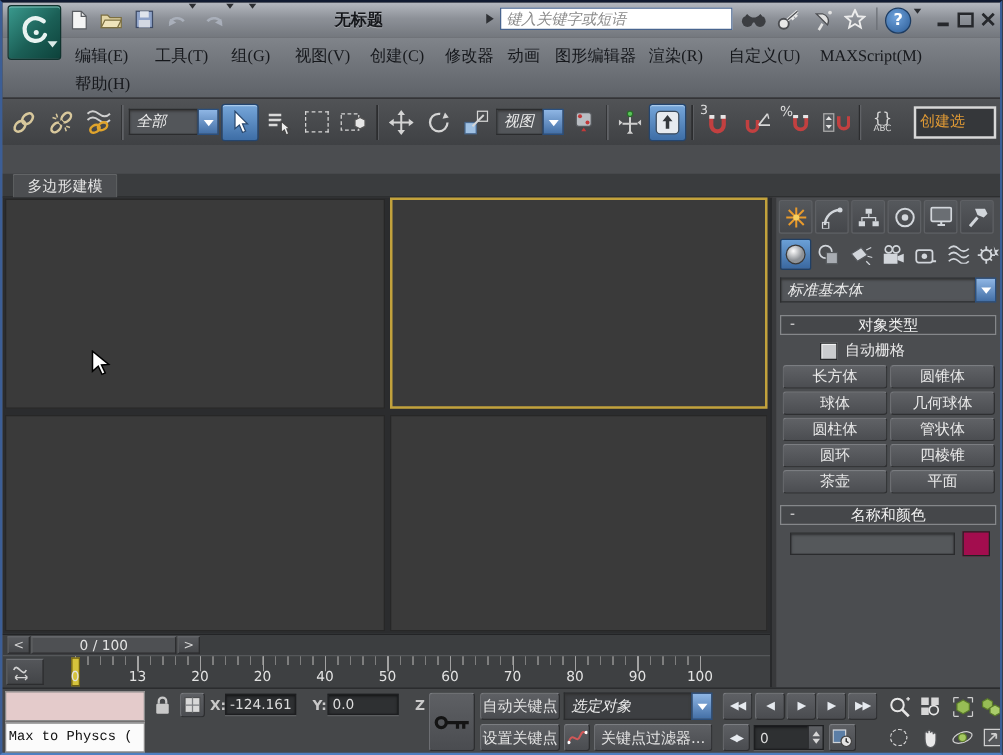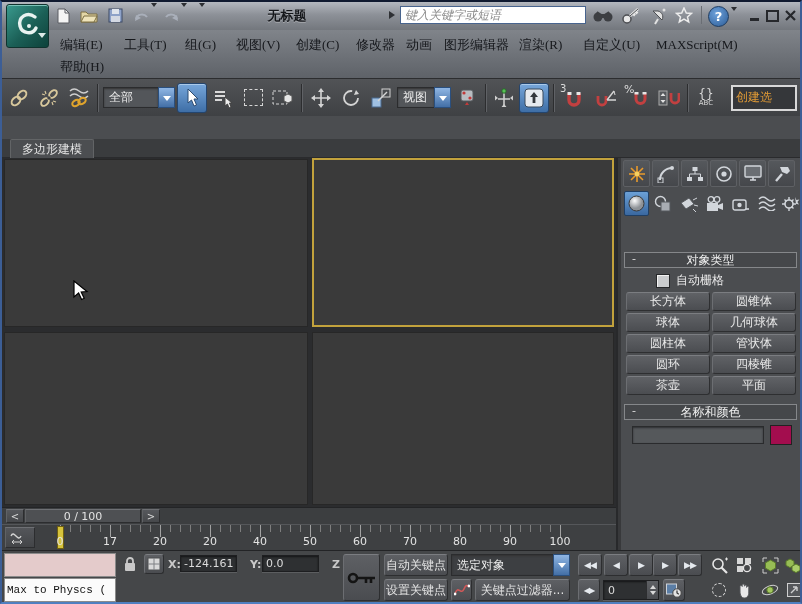--- a/index.html
+++ b/index.html
@@ -28,21 +28,21 @@
   .menu-item{position:absolute;top:6px;height:18px;line-height:18px;padding:0 3px;color:#16181c;font-size:13px;}
 
   
   .toolbar{left:0;top:76px;width:100%;height:38px;background:linear-gradient(#515356,#3f4144);
     border-top:1px solid #2c2d2f;box-sizing:border-box;display:flex;align-items:center;padding:0 3px;gap:2px;}
   .ti{width:28px;height:28px;border-radius:3px;flex:none;}
   .ti.blue{background:linear-gradient(#76a6da,#3e6ea6);border:1px solid #24456e;box-shadow:inset 0 1px 0 #a9c9ea;}
   .tsep{width:2px;height:28px;flex:none;background:linear-gradient(90deg,#2c2d2f 50%,#606266 50%);margin:0 2px;}
   .dd{display:flex;height:21px;flex:none;}
   .dd .f{background:#53565a;border:1px solid #2b2c2e;border-right:0;color:#ececec;font-size:12px;
-     padding:0 5px;display:flex;align-items:center;box-shadow:inset 0 1px 2px #333;}
+     padding:0 5px;display:flex;align-items:center;box-shadow:inset 0 1px 2px #333;font-style:italic;}
   .ddarrow{width:17px;background:linear-gradient(#8fb6e4,#436fa6);border:1px solid #2a4f7e;box-sizing:border-box;}
   .caret-w{width:0;height:0;border:4px solid transparent;border-top:5px solid #fff;margin-top:5px;}
   .snaplbl{position:absolute;left:1px;top:-1px;font-size:10px;color:#dcdcdc;}
   .selset{margin-left:auto;height:22px;width:56px;flex:none;border:2px solid #d8d8d8;background:#35373a;
      color:#e09a35;font-size:12px;display:flex;align-items:center;padding:0 3px;overflow:hidden;white-space:nowrap;}
 
   
   .ribbon{left:0;top:114px;width:100%;height:23px;background:#3a3c3e;}
   .rib-grip{left:2px;top:2px;width:6px;height:18px;border-left:2px solid #55575a;border-right:2px solid #55575a;}
   .rtab-active{position:absolute;left:42px;top:0;width:142px;height:23px;box-sizing:border-box;
@@ -462,20 +462,26 @@
         </svg>
     </div>
     <div class="cpsub flexc" style="left:160px">
       <svg width="18" height="17">
           <circle cx="7" cy="9" r="4" fill="none" stroke="#d2d6db" stroke-width="1.6"></circle>
           <path d="M7 2v3M7 13v3M0 9h3M11 9h3M2.5 4.5l2 2M9.5 11.5l2 2M11.5 4.5l-2 2" stroke="#d2d6db" stroke-width="1.4"></path>
           <path d="M13 2l1.4 3 3-.5-2 2.4 1.6 2.6-3-.8" fill="#d2d6db"></path>
         </svg>
     </div>
 
+    <div class="cp-dd dd" style="height:20px">
+      <div class="f" style="flex:1">标准基本体</div>
+      <div class="ddarrow flexc">
+          <span class="caret-w"></span>
+        </div>
+    </div>
 
     <div class="rhdr" style="top:94px">
       <span class="rminus">-</span>
       <span>对象类型</span>
     </div>
     <div class="chk" style="left:38px;top:116px"></div>
     <span class="abs" style="left:58px;top:114px;color:#e9e9e9;font-size:12px">自动栅格</span>
 
     <div class="cpbtn" style="left:8px;top:134px">
         <span>长方体</span>
@@ -529,21 +535,21 @@
   <div class="abs ruler">
     <div class="mce-btn flexc">
       <svg width="22" height="16">
           <path d="M2 6c3-7 7 7 10 0" fill="none" stroke="#d2d2d2" stroke-width="1.4"></path>
           <path d="M3 12h10M3 12l2-2M3 12l2 2M13 12l-2-2M13 12l-2 2" stroke="#d2d2d2"></path>
         </svg>
     </div>
     <div class="rulerscale">
       <div class="tslider"></div>
       <span class="tick-label" style="left:22px">0</span>
-      <span class="tick-label" style="left:72px">17</span>
+      <span class="tick-label" style="left:72px">13</span>
       <span class="tick-label" style="left:122px">20</span>
       <span class="tick-label" style="left:172px">20</span>
       <span class="tick-label" style="left:222px">40</span>
       <span class="tick-label" style="left:272px">50</span>
       <span class="tick-label" style="left:322px">60</span>
       <span class="tick-label" style="left:372px">70</span>
       <span class="tick-label" style="left:422px">80</span>
       <span class="tick-label" style="left:472px">90</span>
       <span class="tick-label" style="left:522px">100</span>
     </div>

